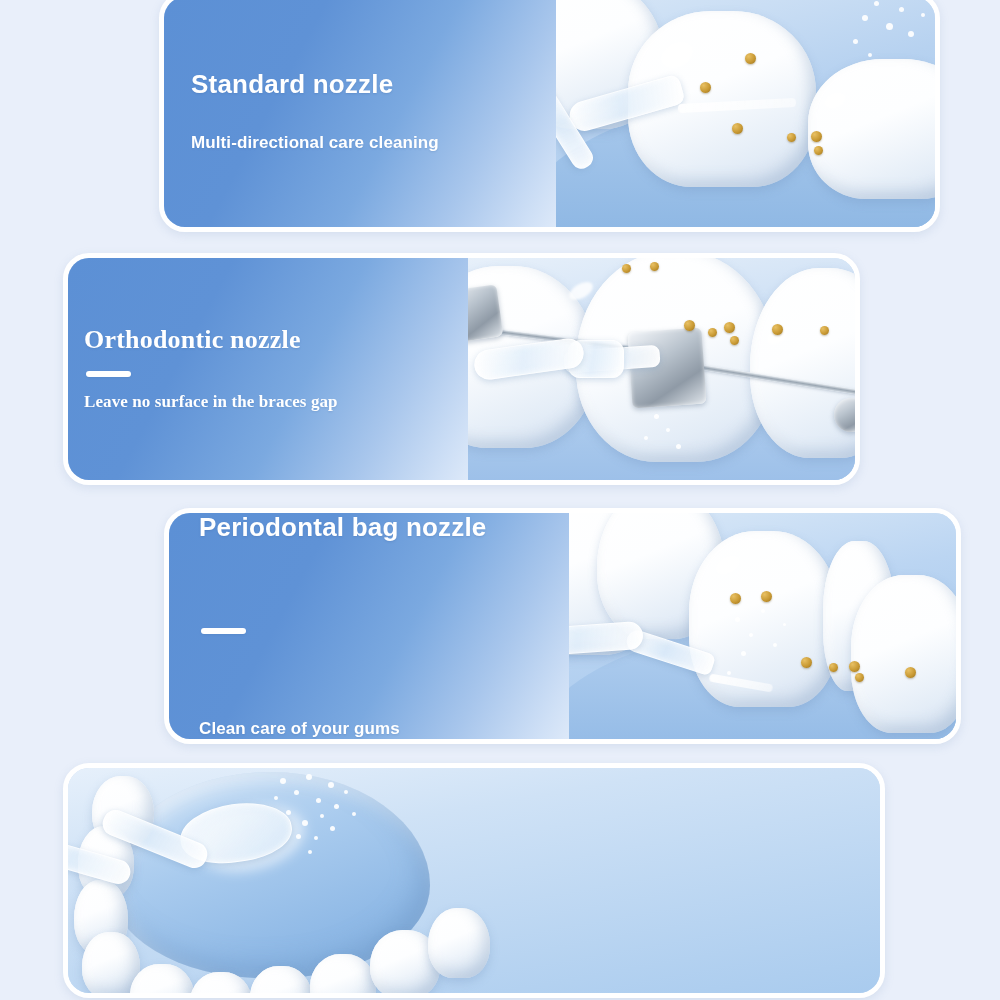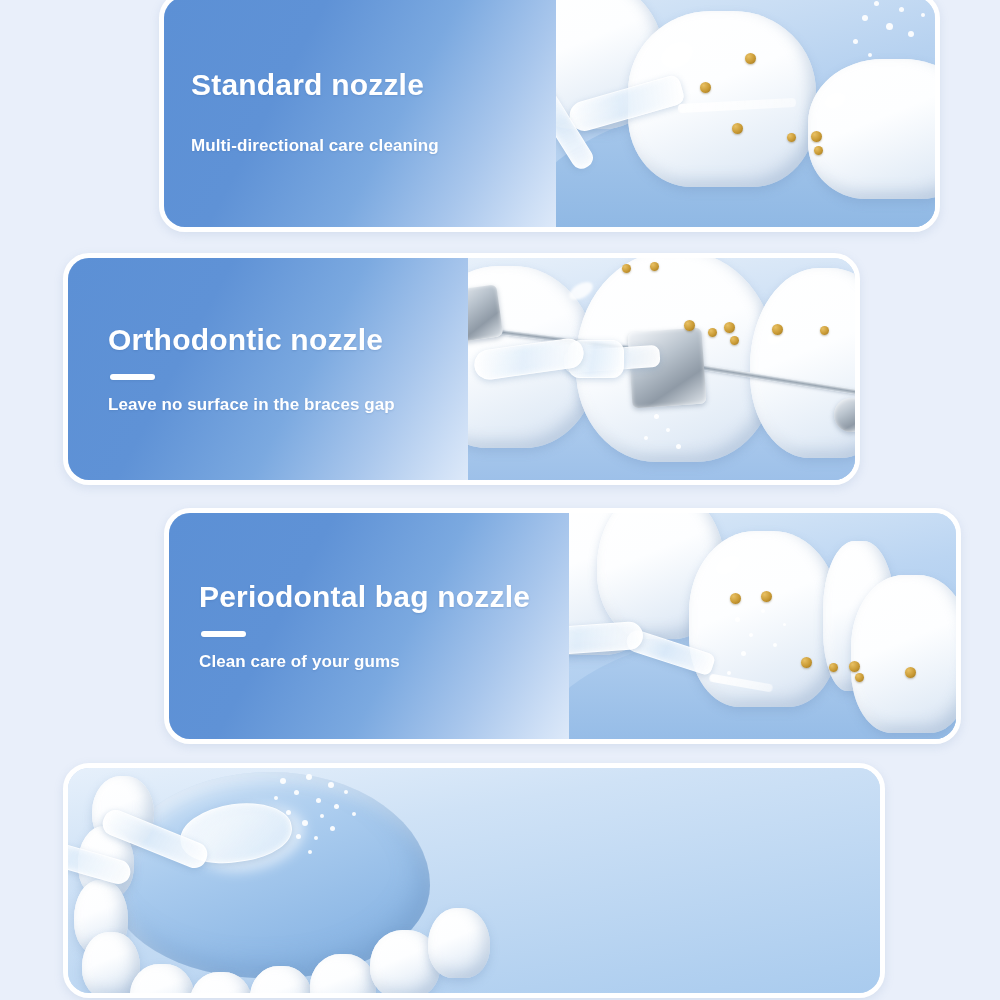--- a/index.html
+++ b/index.html
@@ -51,27 +51,27 @@
                 #cfe0f6 94%,
                 #dde9f9 100%);
     display: flex;
     flex-direction: column;
     justify-content: center;
     padding-left: 32px;
     padding-right: 18px;
   }
 
   .card-1 .text-panel { flex-basis: 392px; padding-left: 27px; }
-  .card-2 .text-panel { flex-basis: 400px; padding-left: 40px; }
-  .card-3 .text-panel { flex-basis: 400px; padding-left: 30px; }
+  .card-2 .text-panel { flex-basis: 400px; padding-left: 16px; font-family: Liberation Serif, serif; }
+  .card-3 .text-panel { flex-basis: 400px; padding-left: 30px; justify-content: space-between; }
   .card-4 .text-panel { flex-basis: 420px; padding-left: 40px; }
 
   .card-title {
     color: #ffffff;
-    font-size: 30px;
+    font-size: 26px;
     font-weight: bold;
     letter-spacing: 0.2px;
     line-height: 1.15;
     text-shadow: 0 1px 2px rgba(60,100,160,0.25);
     white-space: nowrap;
   }
 
   .divider {
     width: 45px;
     height: 6px;

